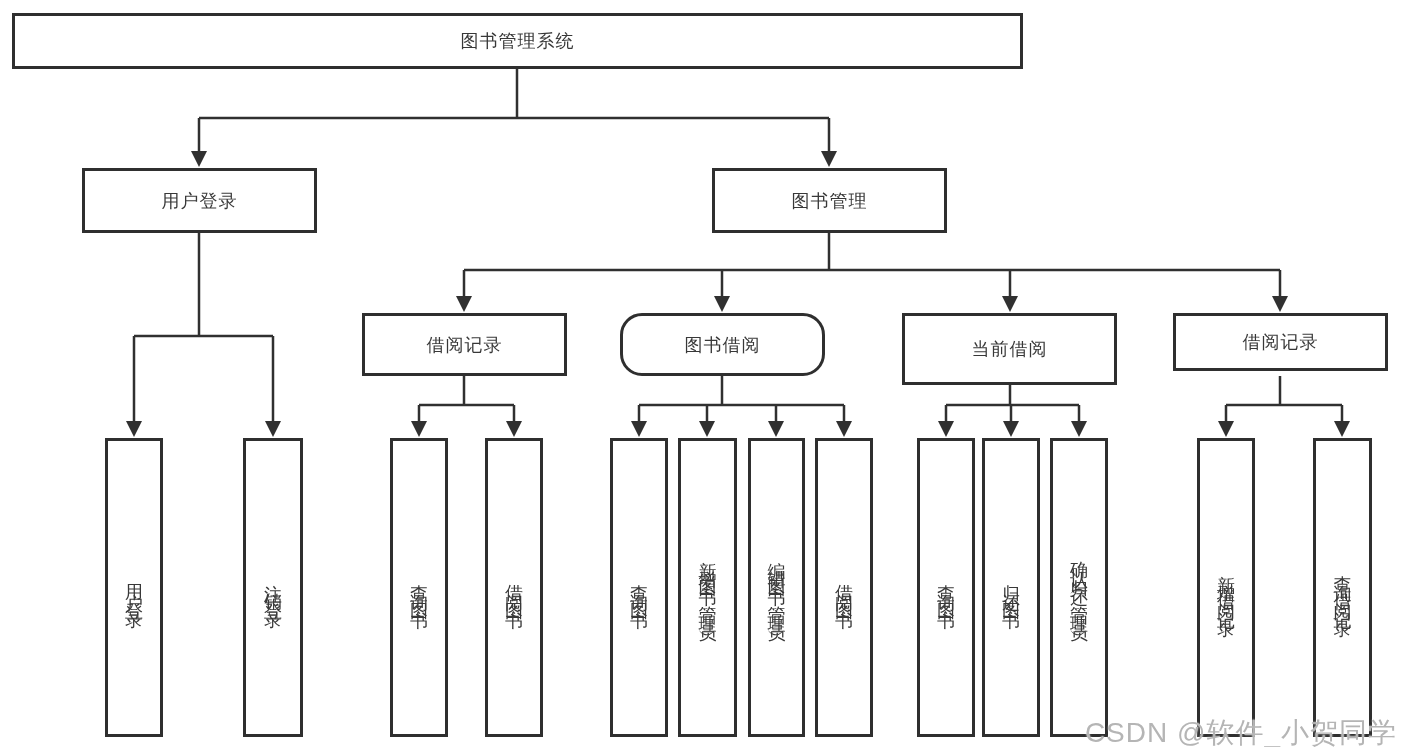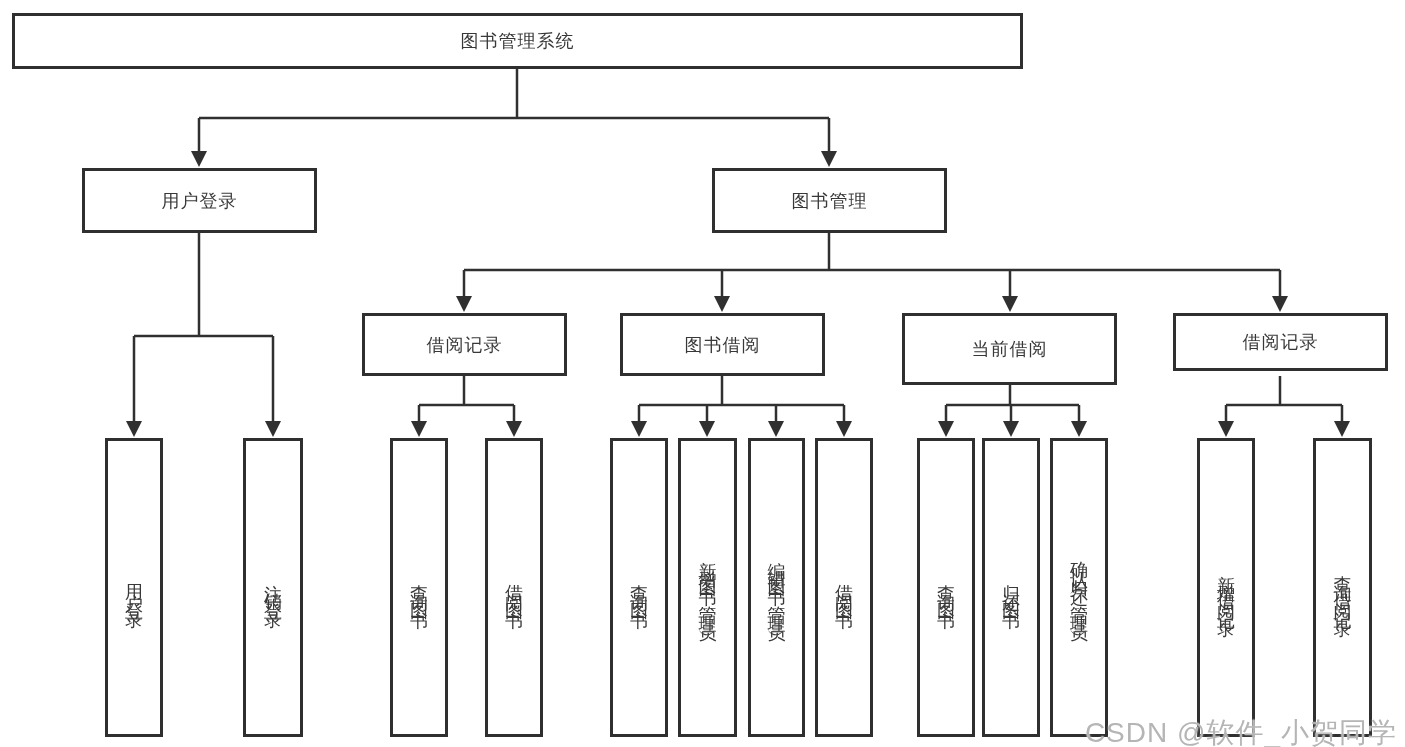--- a/index.html
+++ b/index.html
@@ -86,21 +86,21 @@
   <div class="node" style="left:82px;top:168px;width:235px;height:65px;">
     <span>用户登录</span>
   </div>
   <div class="node" style="left:712px;top:168px;width:235px;height:65px;align-items:center;">
     <span>图书管理</span>
   </div>
 
   <div class="node" style="left:362px;top:313px;width:205px;height:63px;">
     <span>借阅记录</span>
   </div>
-  <div class="node" style="left:620px;top:313px;width:205px;height:63px;">
+  <div class="node" style="left:620px;top:313px;width:205px;height:63px;border-radius:22px;">
     <span>图书借阅</span>
   </div>
   <div class="node" style="left:902px;top:313px;width:215px;height:72px;">
     <span>当前借阅</span>
   </div>
   <div class="node" style="left:1173px;top:313px;width:215px;height:58px;">
     <span>借阅记录</span>
   </div>
 
   <div class="node leaf" style="left:105px;width:58px;">

